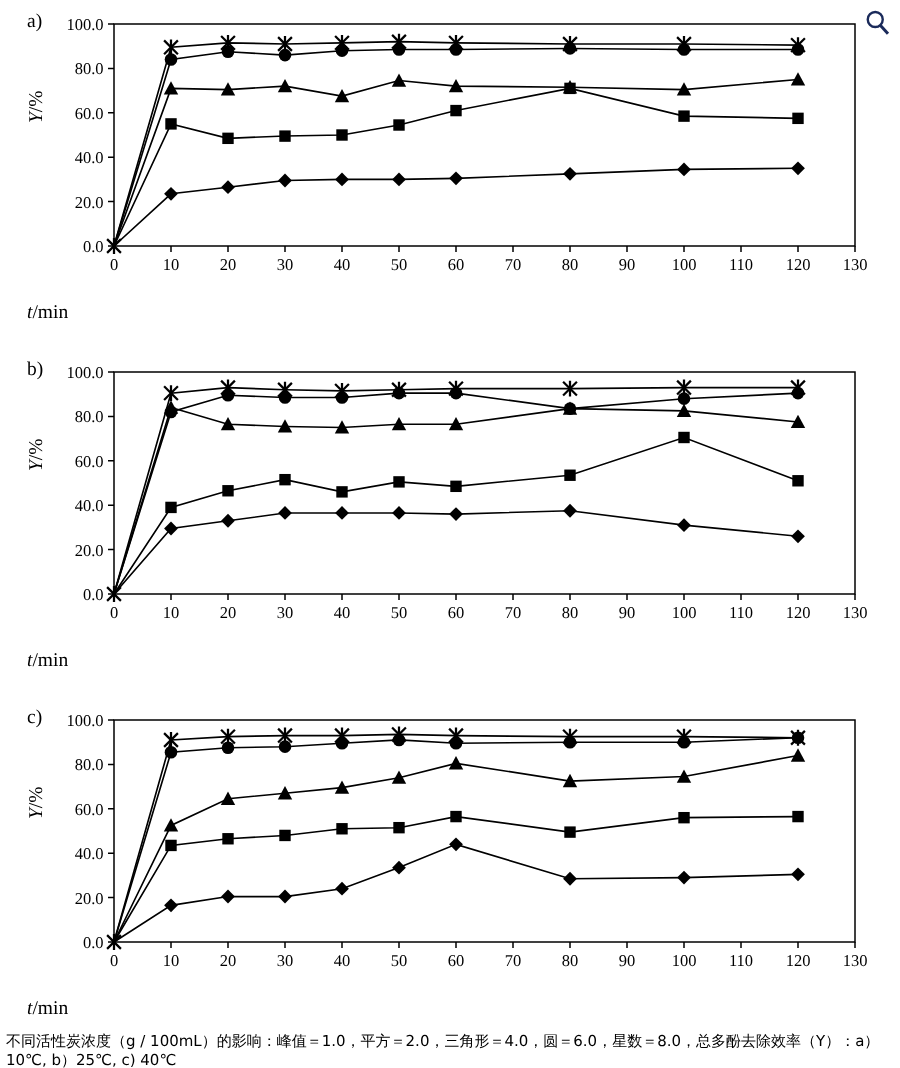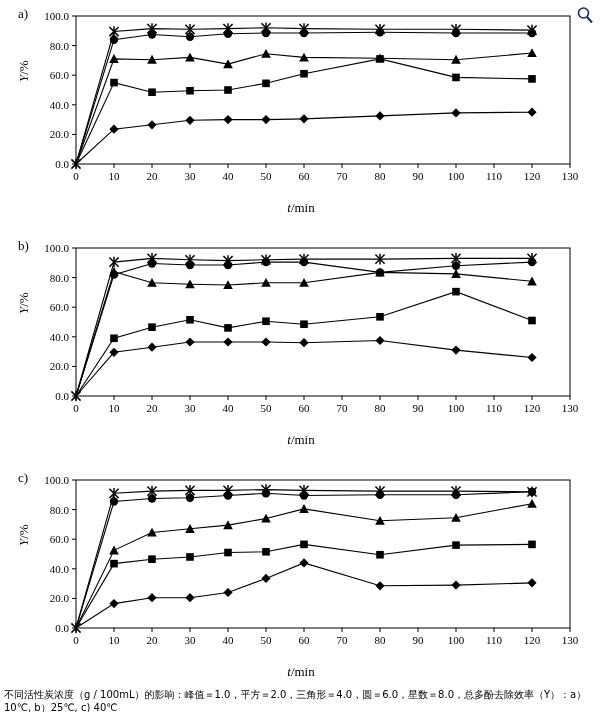--- a/index.html
+++ b/index.html
@@ -55,21 +55,20 @@
     font-style: italic;
     transform: rotate(-90deg);
     transform-origin: left top;
     white-space: nowrap;
   }
   .ylabel .unit { font-style: normal; }
   .xlabel {
     position: absolute;
     left: 0;
     width: 566px;
-    text-align: center;
     top: 196px;
     font-size: 13px;
     font-style: italic;
   }
   .xlabel .unit { font-style: normal; }
 
   svg.plot {
     position: absolute;
     left: 0;
     top: 0;

